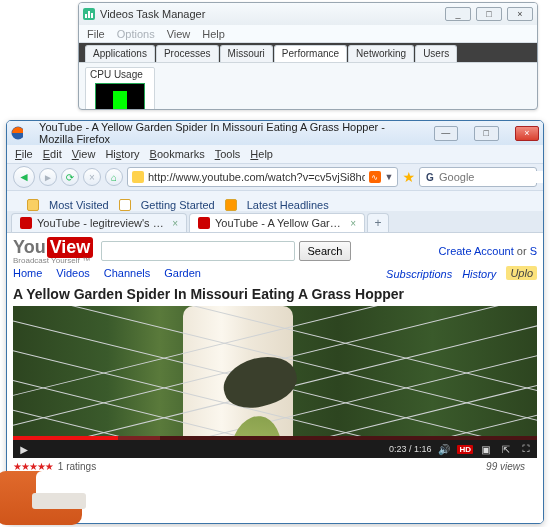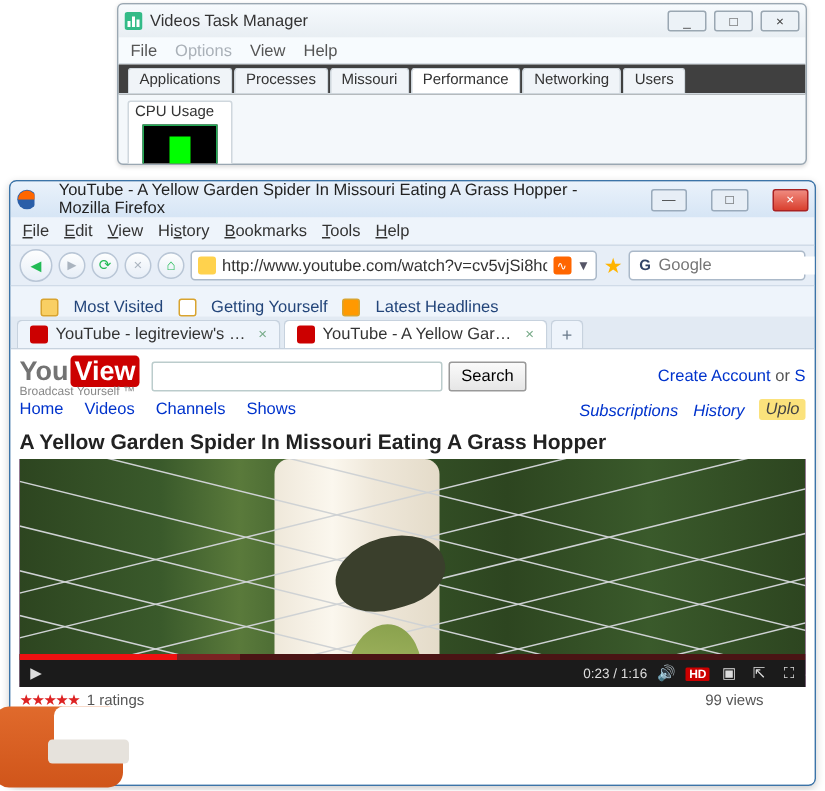--- a/index.html
+++ b/index.html
@@ -125,21 +125,21 @@
               font-size: 9px; }
   .progress { position: absolute; left: 0; right: 0; bottom: 18px; height: 4px; background: #4a1414; }
   .progress .buf { position: absolute; left: 0; top: 0; height: 4px; width: 28%; background: #7a2222; }
   .progress .pos { position: absolute; left: 0; top: 0; height: 4px; width: 20%; background: #e11; }
   .pbtn { width: 14px; height: 14px; display: flex; align-items: center; justify-content: center;
           cursor: pointer; font-size: 10px; }
   .hd { background: #c00; color: #fff; font-weight: 700; font-size: 8px; padding: 0 2px;
         border-radius: 1px; cursor: pointer; }
   .rating { display: flex; align-items: center; gap: 5px; font-size: 10px; color: #555; margin-top: 3px; }
   .stars { color: #d22; letter-spacing: -1px; }
-  .views { margin-left: auto; margin-right: 28px; }
+  .views { margin-left: auto; margin-right: 12px; font-style: italic; }
 
   
   .overlay-logo { position: absolute; left: -4px; bottom: 2px; width: 86px; height: 54px; z-index: 50; }
   .overlay-logo .back { position: absolute; inset: 0; background: linear-gradient(#e06a2c,#d0551a);
     border-radius: 10px; }
   .overlay-logo .cut { position: absolute; right: 0; top: 0; width: 46px; height: 30px;
     background: #fff; border-radius: 6px 0 0 0; }
   .overlay-logo .bar { position: absolute; right: -4px; top: 22px; width: 54px; height: 16px;
     background: #e6e2dc; border-radius: 3px; }
 </style>
@@ -246,21 +246,21 @@
     <span style="color:#ffb400;font-size:14px;cursor:pointer">★</span>
     <div class="search-wrap">
       <span class="g-icon">G</span>
       <input placeholder="Google" style="">
     </div>
   </div>
   <div class="ff-bm">
     <span class="bm-ico"></span>
     <span>Most Visited</span>
     <span class="bm-ico" style="background:#fff"></span>
-    <span>Getting Yourself</span>
+    <span>Getting Started</span>
     <span class="bm-ico" style="background:#f90"></span>
     <span>Latest Headlines</span>
   </div>
   <div class="ff-tabs">
     <div class="ff-tab">
       <span class="fav" style="background:#c00"></span>
       <span class="t">YouTube - legitreview's Channel</span>
       <span class="x">×</span>
     </div>
     <div class="ff-tab active">
@@ -287,21 +287,21 @@
       <div class="yt-acct">
         <a>Create Account</a>
         <span style="color:#555">or</span>
         <a>S</a>
       </div>
     </div>
     <div class="yt-nav1">
       <a>Home</a>
       <a>Videos</a>
       <a>Channels</a>
-      <a>Shows</a>
+      <a>Garden</a>
     </div>
     <div class="yt-nav2">
       <a>Subscriptions</a>
       <a>History</a>
       <a class="upload">Uplo</a>
     </div>
 
     <div class="vid-title">A Yellow Garden Spider In Missouri Eating A Grass Hopper</div>
 
     <div class="player">

